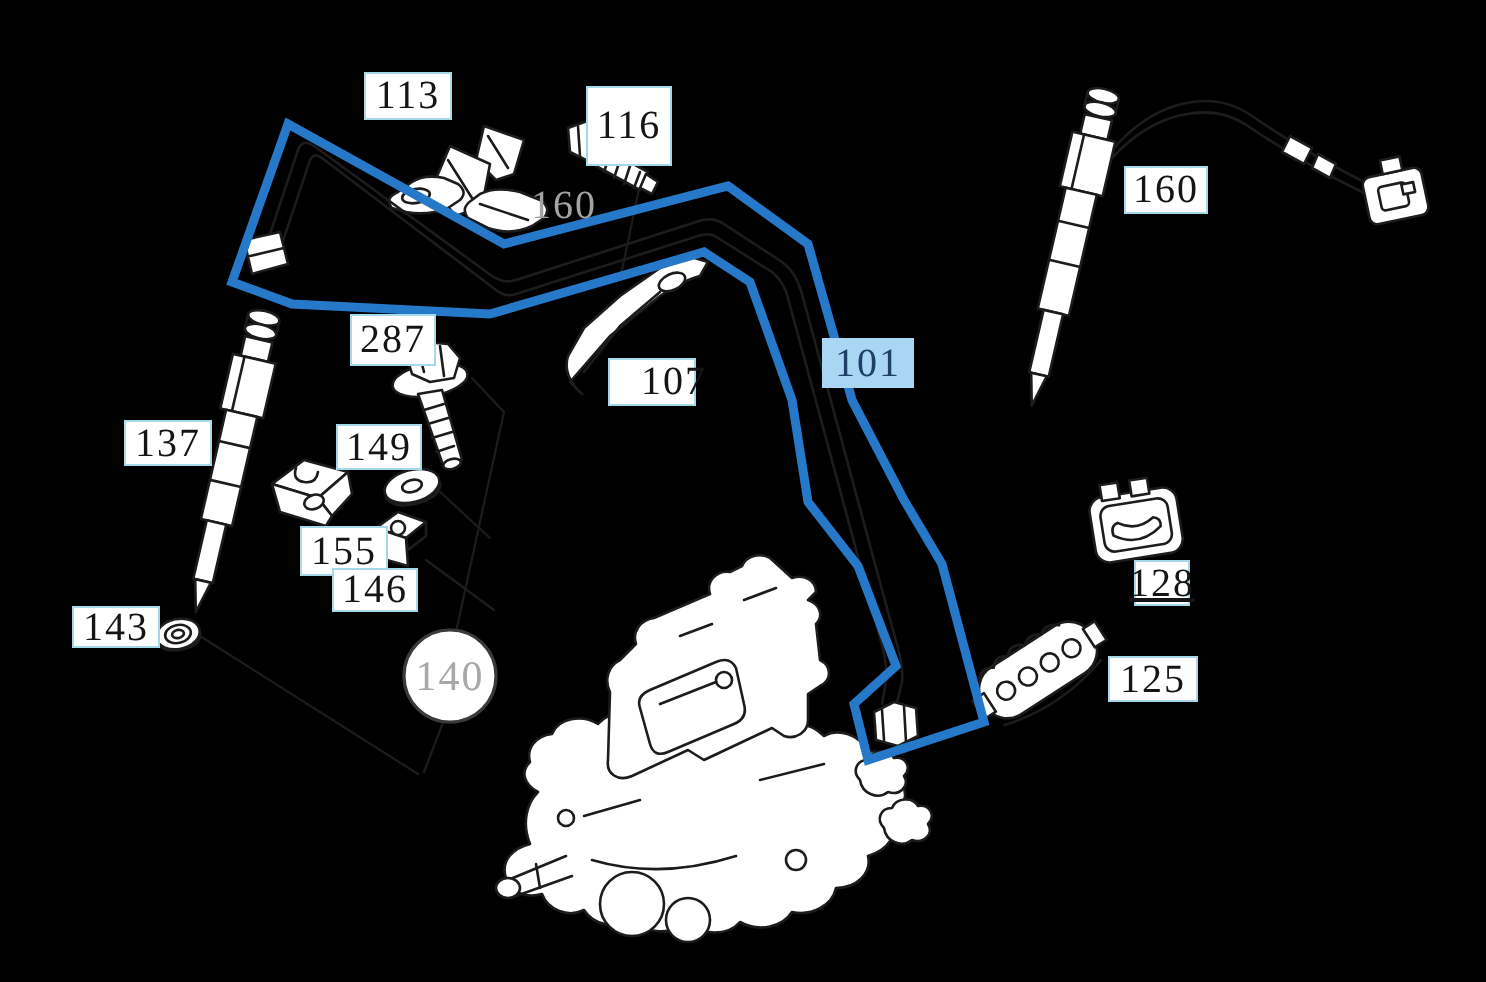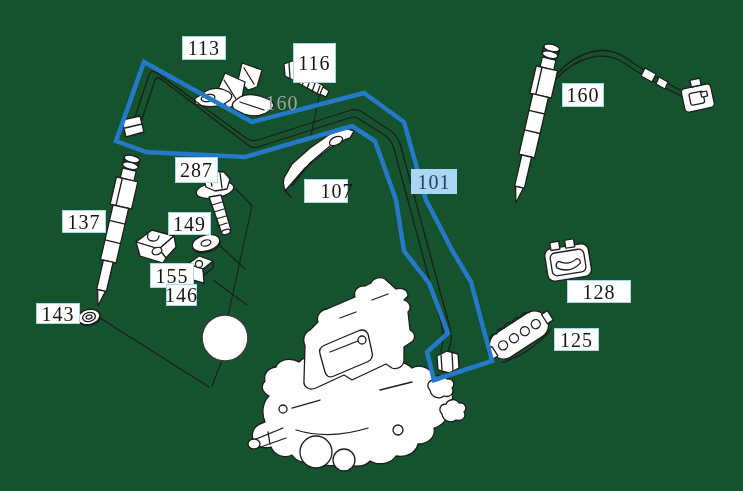--- a/index.html
+++ b/index.html
@@ -1,17 +1,17 @@
 <!DOCTYPE html>
 <html><head>
 <meta charset="utf-8">
 <style>
   html,body{margin:0;padding:0;background:#fff;}
   #stage{
-    position:relative;width:743px;height:491px;background:#14532d;overflow:hidden;
+    position:relative;width:743px;height:491px;background:#000000;overflow:hidden;
     font-family:"Liberation Serif", serif;
   }
   #art{position:absolute;left:0;top:0;}
   .callout{
     position:absolute;display:flex;align-items:center;justify-content:center;
     font-size:20px;color:#151515;letter-spacing:1px;line-height:1;
     background:#ffffff;border:1.5px solid #a5d9ea;box-sizing:border-box;
     user-select:none;
   }
   .callout.selected{
@@ -199,18 +199,19 @@
   <div class="callout" style="left:182px;top:36px;width:44px;height:24px;">113</div>
   <div class="callout" style="left:293px;top:43px;width:43px;height:40px;">116</div>
   <div class="callout muted" style="left:261px;top:91px;width:42px;height:24px;">160</div>
   <div class="callout" style="left:562px;top:83px;width:42px;height:24px;">160</div>
   <div class="callout selected" style="left:411px;top:169px;width:46px;height:25px;">101</div>
   <div class="callout" style="left:304px;top:179px;width:44px;height:24px;padding-left:22px;">107</div>
   <div class="callout" style="left:175px;top:157px;width:43px;height:26px;">287</div>
   <div class="callout" style="left:62px;top:210px;width:44px;height:23px;">137</div>
   <div class="callout" style="left:168px;top:212px;width:43px;height:23px;">149</div>
   <div class="callout" style="left:122px;top:263px;width:44px;height:25px;margin-left:28px;">155</div>
-  <div class="callout" style="left:166px;top:284px;width:31px;height:22px;">146</div>
+  <div class="callout" style="left:166px;top:284px;width:43px;height:22px;">146</div>
   <div class="callout" style="left:36px;top:303px;width:44px;height:21px;">143</div>
-  <div class="callout" style="left:567px;top:280px;width:64px;height:23px;">128</div>
+  <div class="callout muted-circle" style="left:203px;top:316px;width:44px;height:44px;">140</div>
+  <div class="callout" style="left:567px;top:280px;width:28px;height:23px;text-decoration:underline;">128</div>
   <div class="callout" style="left:554px;top:328px;width:45px;height:23px;">125</div>
 
 </div>
 
 </body></html>

